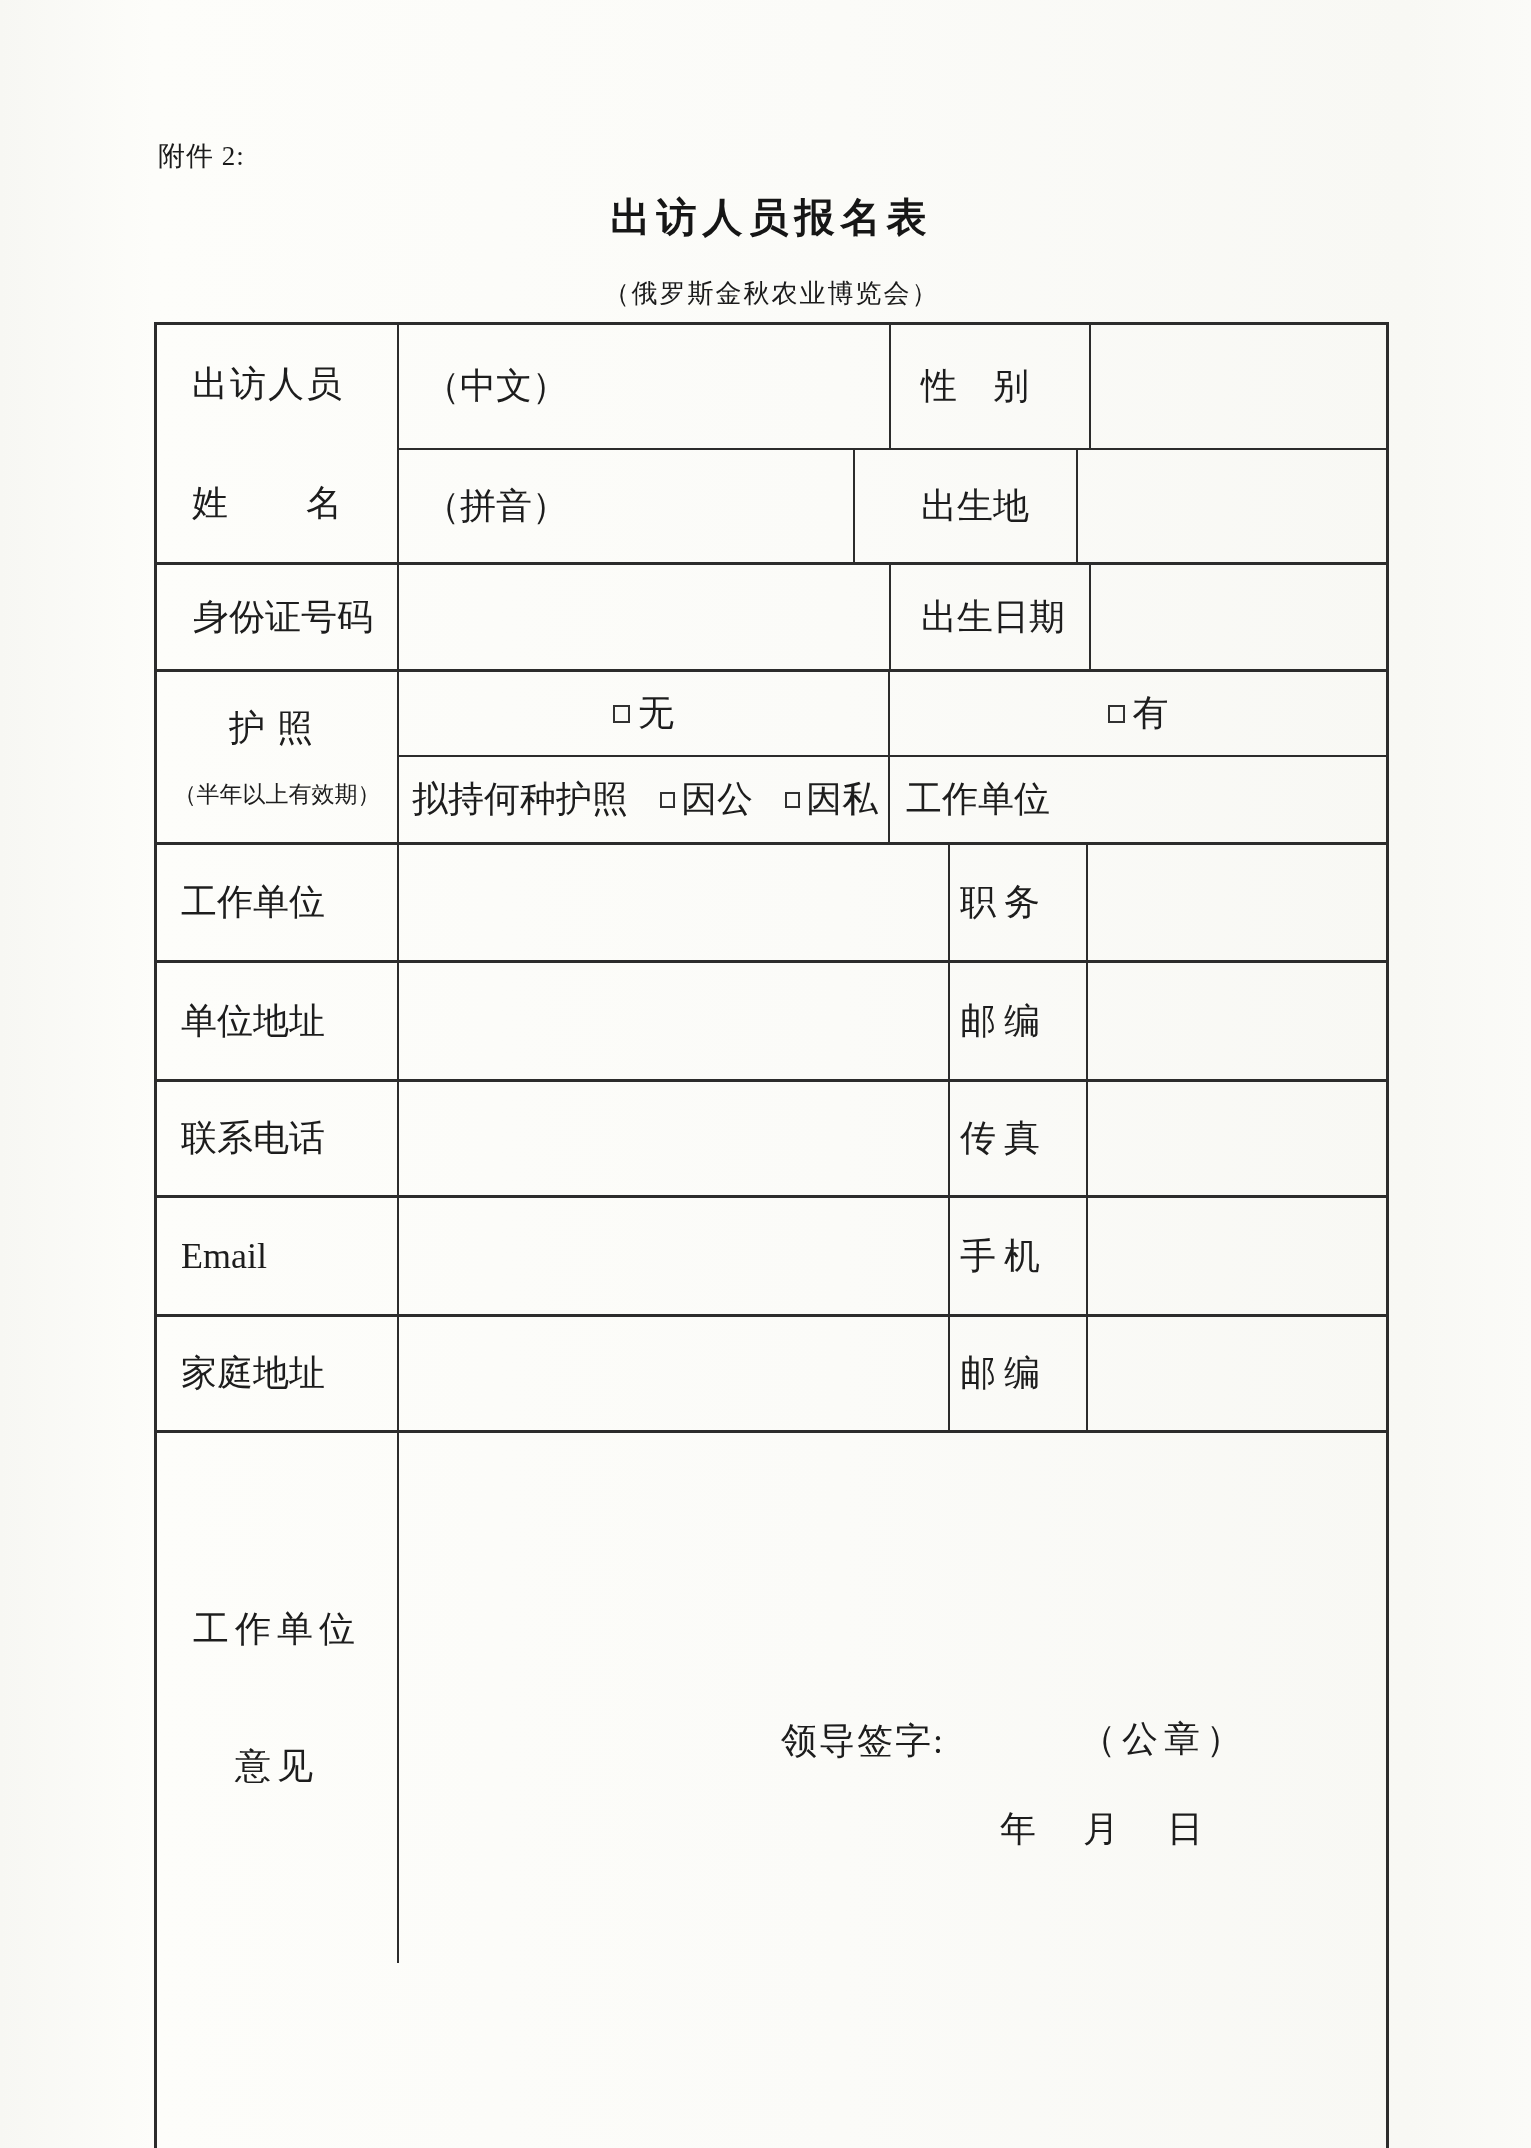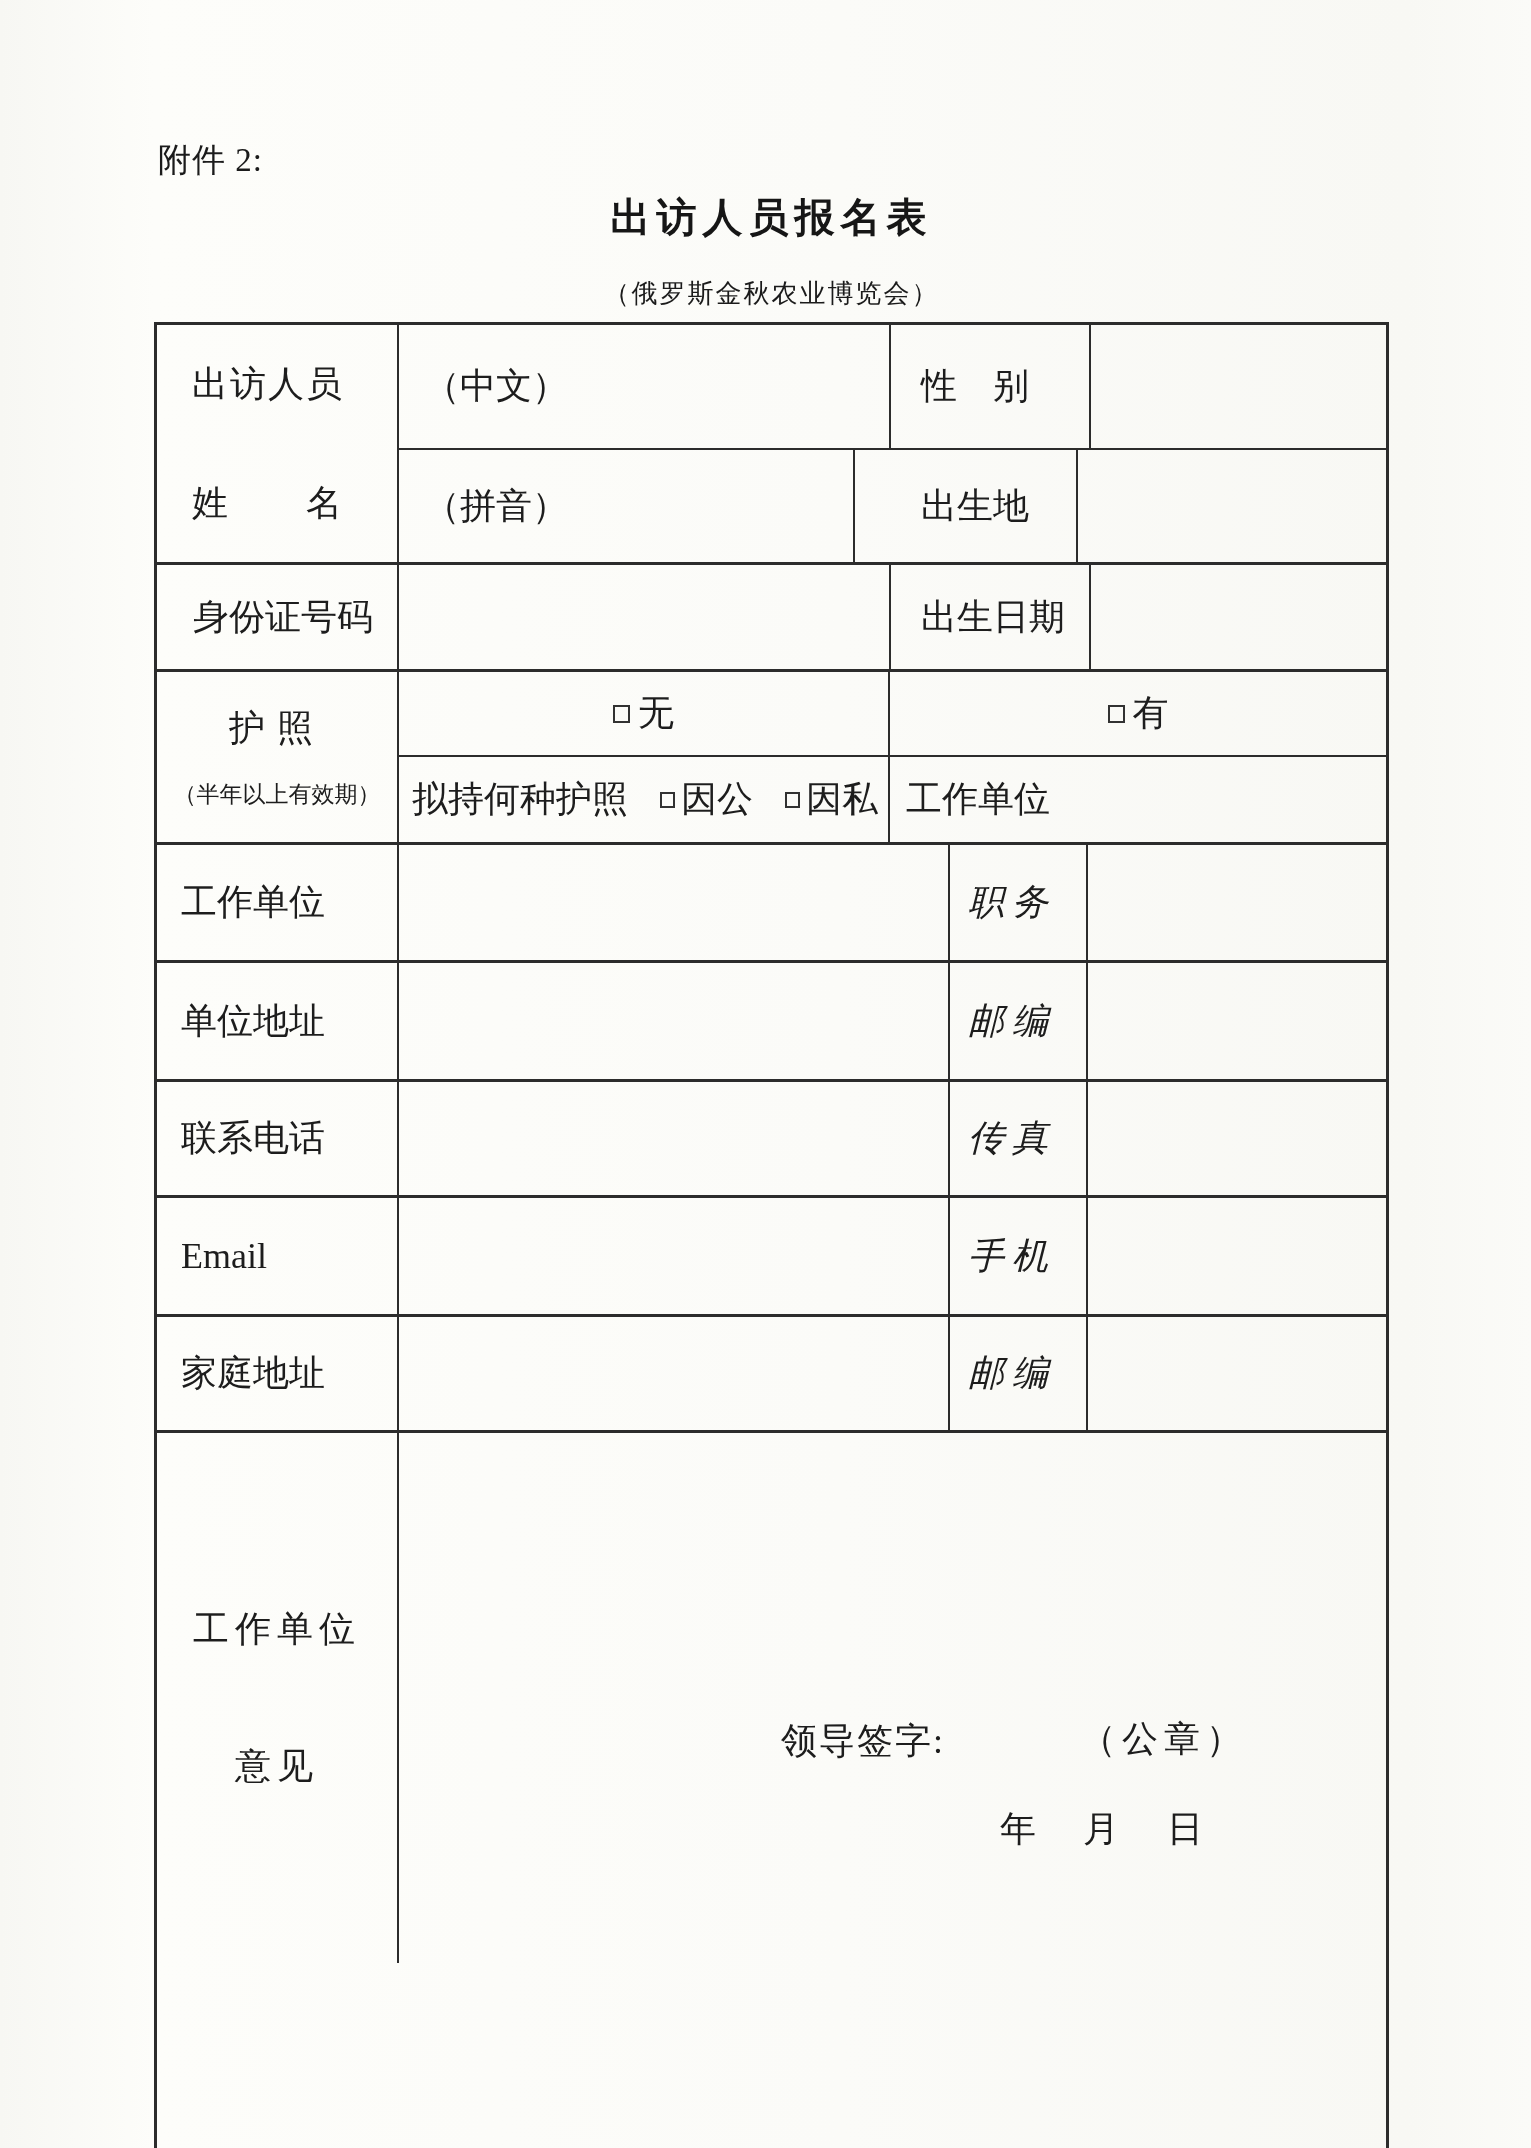--- a/index.html
+++ b/index.html
@@ -9,21 +9,21 @@
     background-color: #fcfcf9;
     background-image: linear-gradient(90deg, #f7f7f3 0%, #fdfdfa 10%, #fbfbf8 55%, #f8f8f4 92%, #fbfbf8 100%);
     font-family: "Liberation Serif", "DejaVu Serif", serif;
     color: #1b1b1b;
     overflow: hidden;
   }
   :root { --line: #2c2c2c; }
 
   .attachment-label {
     position: absolute; left: 158px; top: 138px;
-    font-size: 33px; letter-spacing: 1px;
+    font-size: 27px; letter-spacing: 1px;
   }
   .doc-title {
     position: absolute; left: 157px; top: 190px; width: 1229px;
     text-align: center;
     font-family: "Liberation Sans", "DejaVu Sans", sans-serif;
     font-weight: bold; font-size: 40px; letter-spacing: 6px;
     color: #161616;
   }
   .doc-subtitle {
     position: absolute; left: 157px; top: 276px; width: 1229px;
@@ -54,21 +54,21 @@
 
   .cell {
     display: flex; align-items: center;
     font-size: 36px; color: #1d1d1d;
     overflow: hidden;
   }
   .subcol { display: flex; flex-direction: column; }
   .subrow { display: flex; flex-direction: row; }
 
   .pl13 { padding-left: 13px; gap: 16px; } .pl16 { padding-left: 16px; }
-  .pl18 { padding-left: 18px; font-style: italic; } .pl24 { padding-left: 24px; }
+  .pl18 { padding-left: 10px; } .pl24 { padding-left: 24px; }
   .pl25 { padding-left: 25px; } .pl30 { padding-left: 30px; }
   .pl36 { padding-left: 36px; }
   .ls8 { letter-spacing: 8px; }
   .center { justify-content: center; }
 
   .stack {
     display: flex; flex-direction: column;
     align-items: flex-start; justify-content: center;
   }
   .stack-center { align-items: center; }

